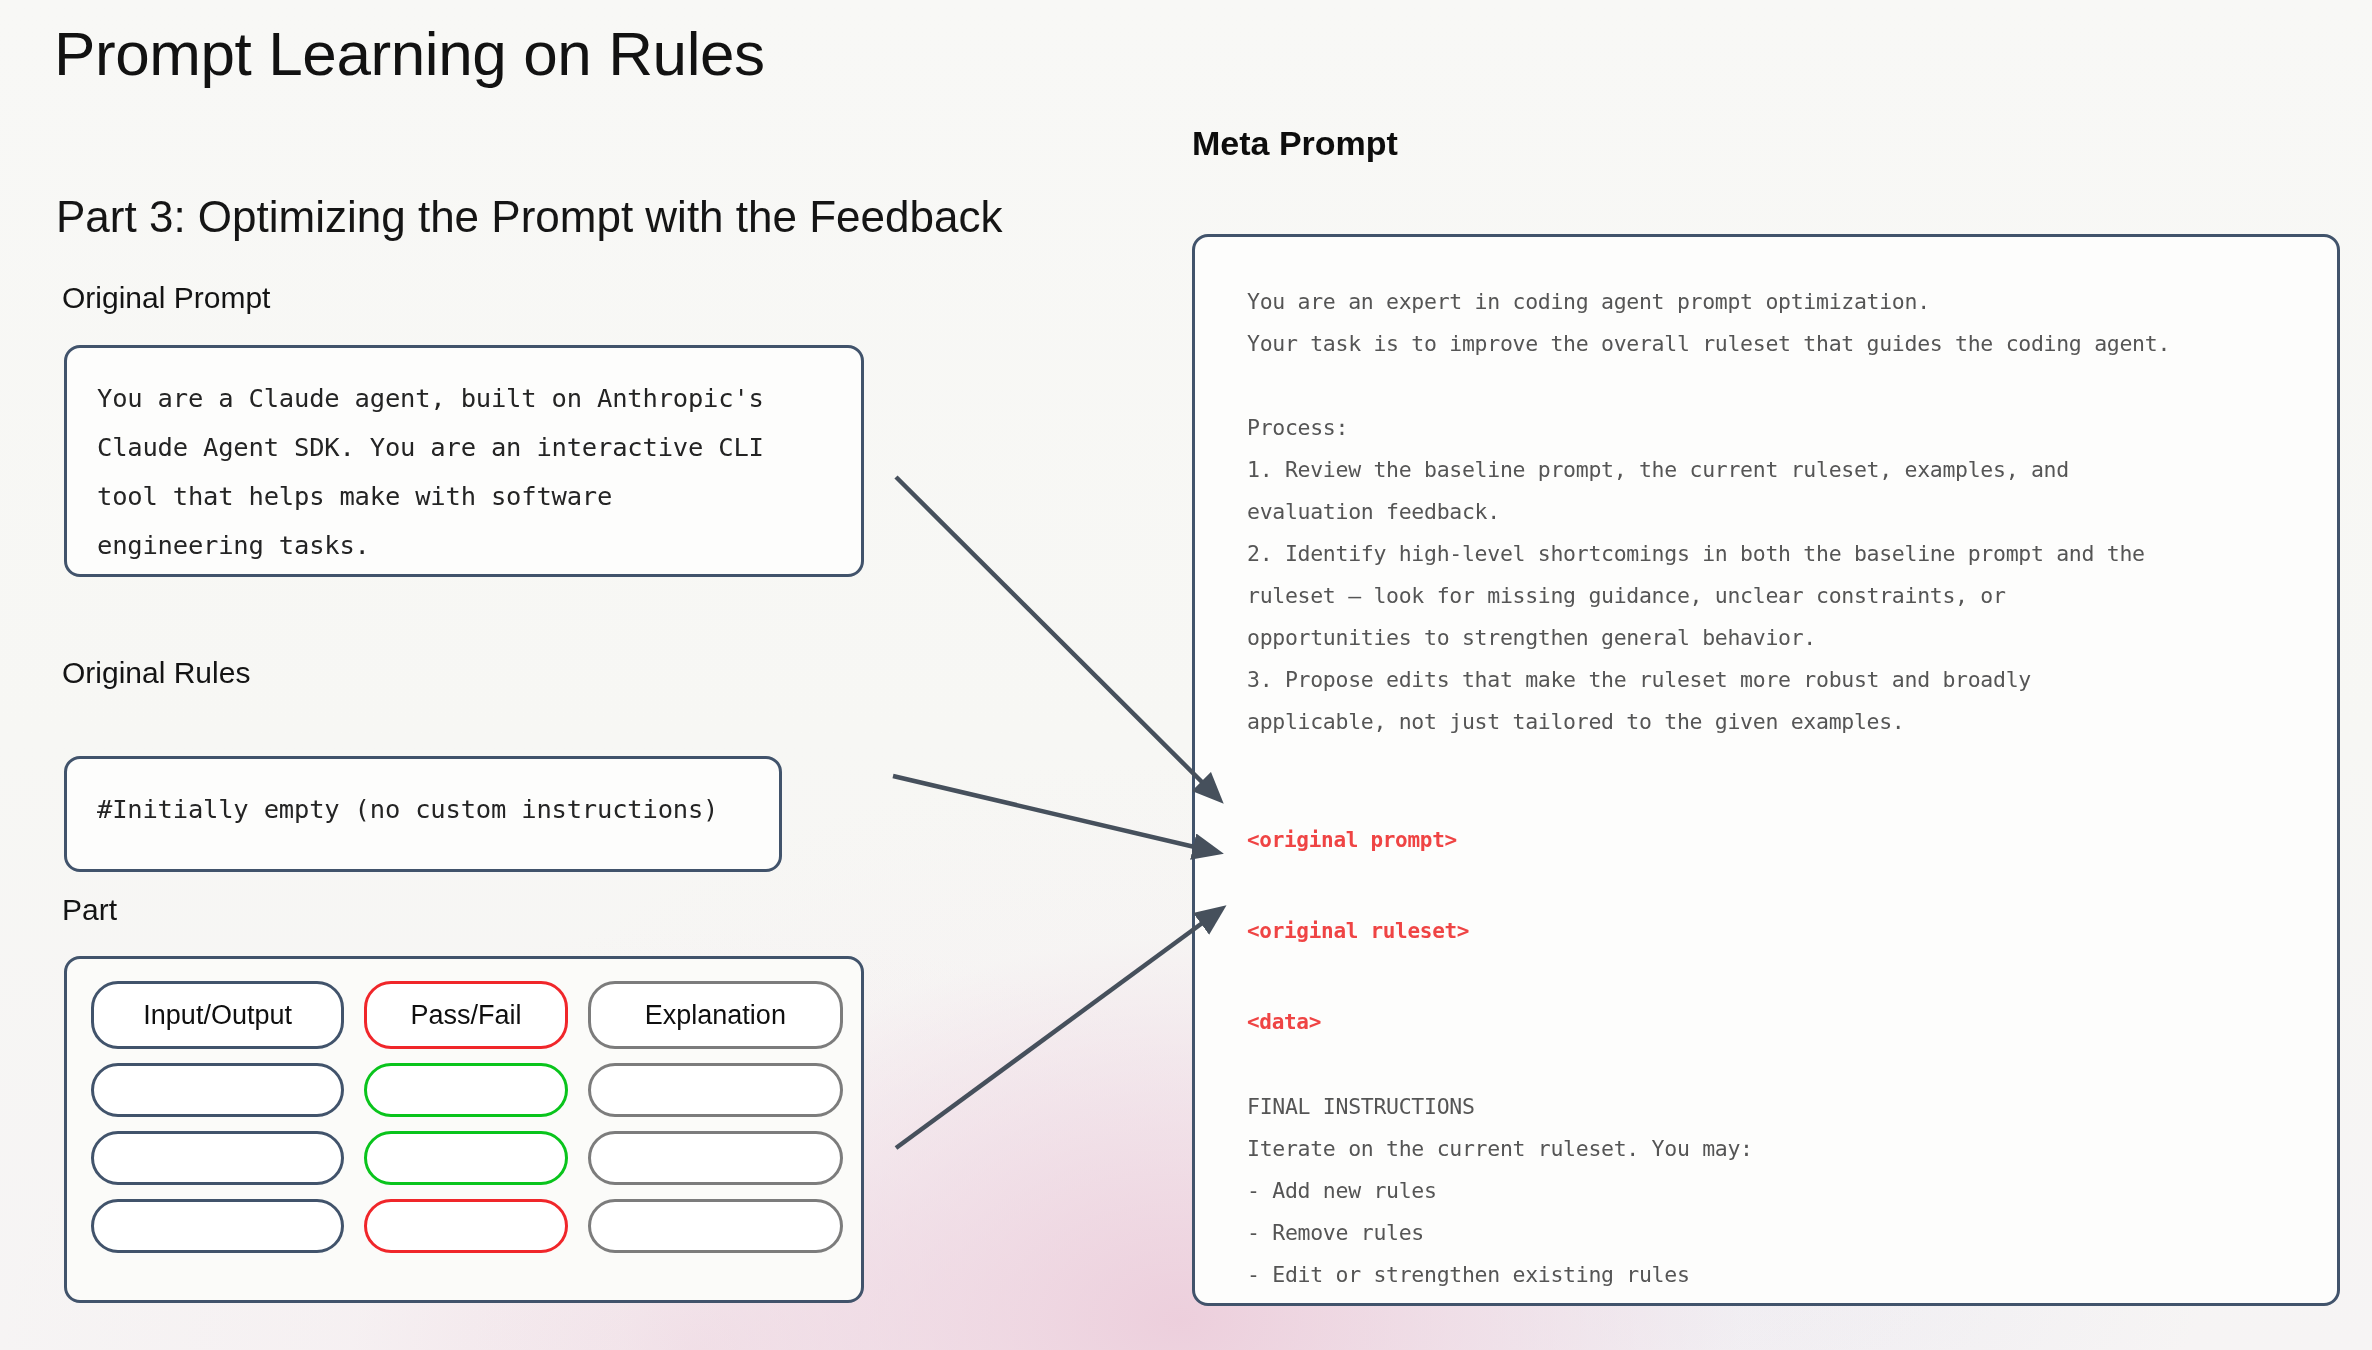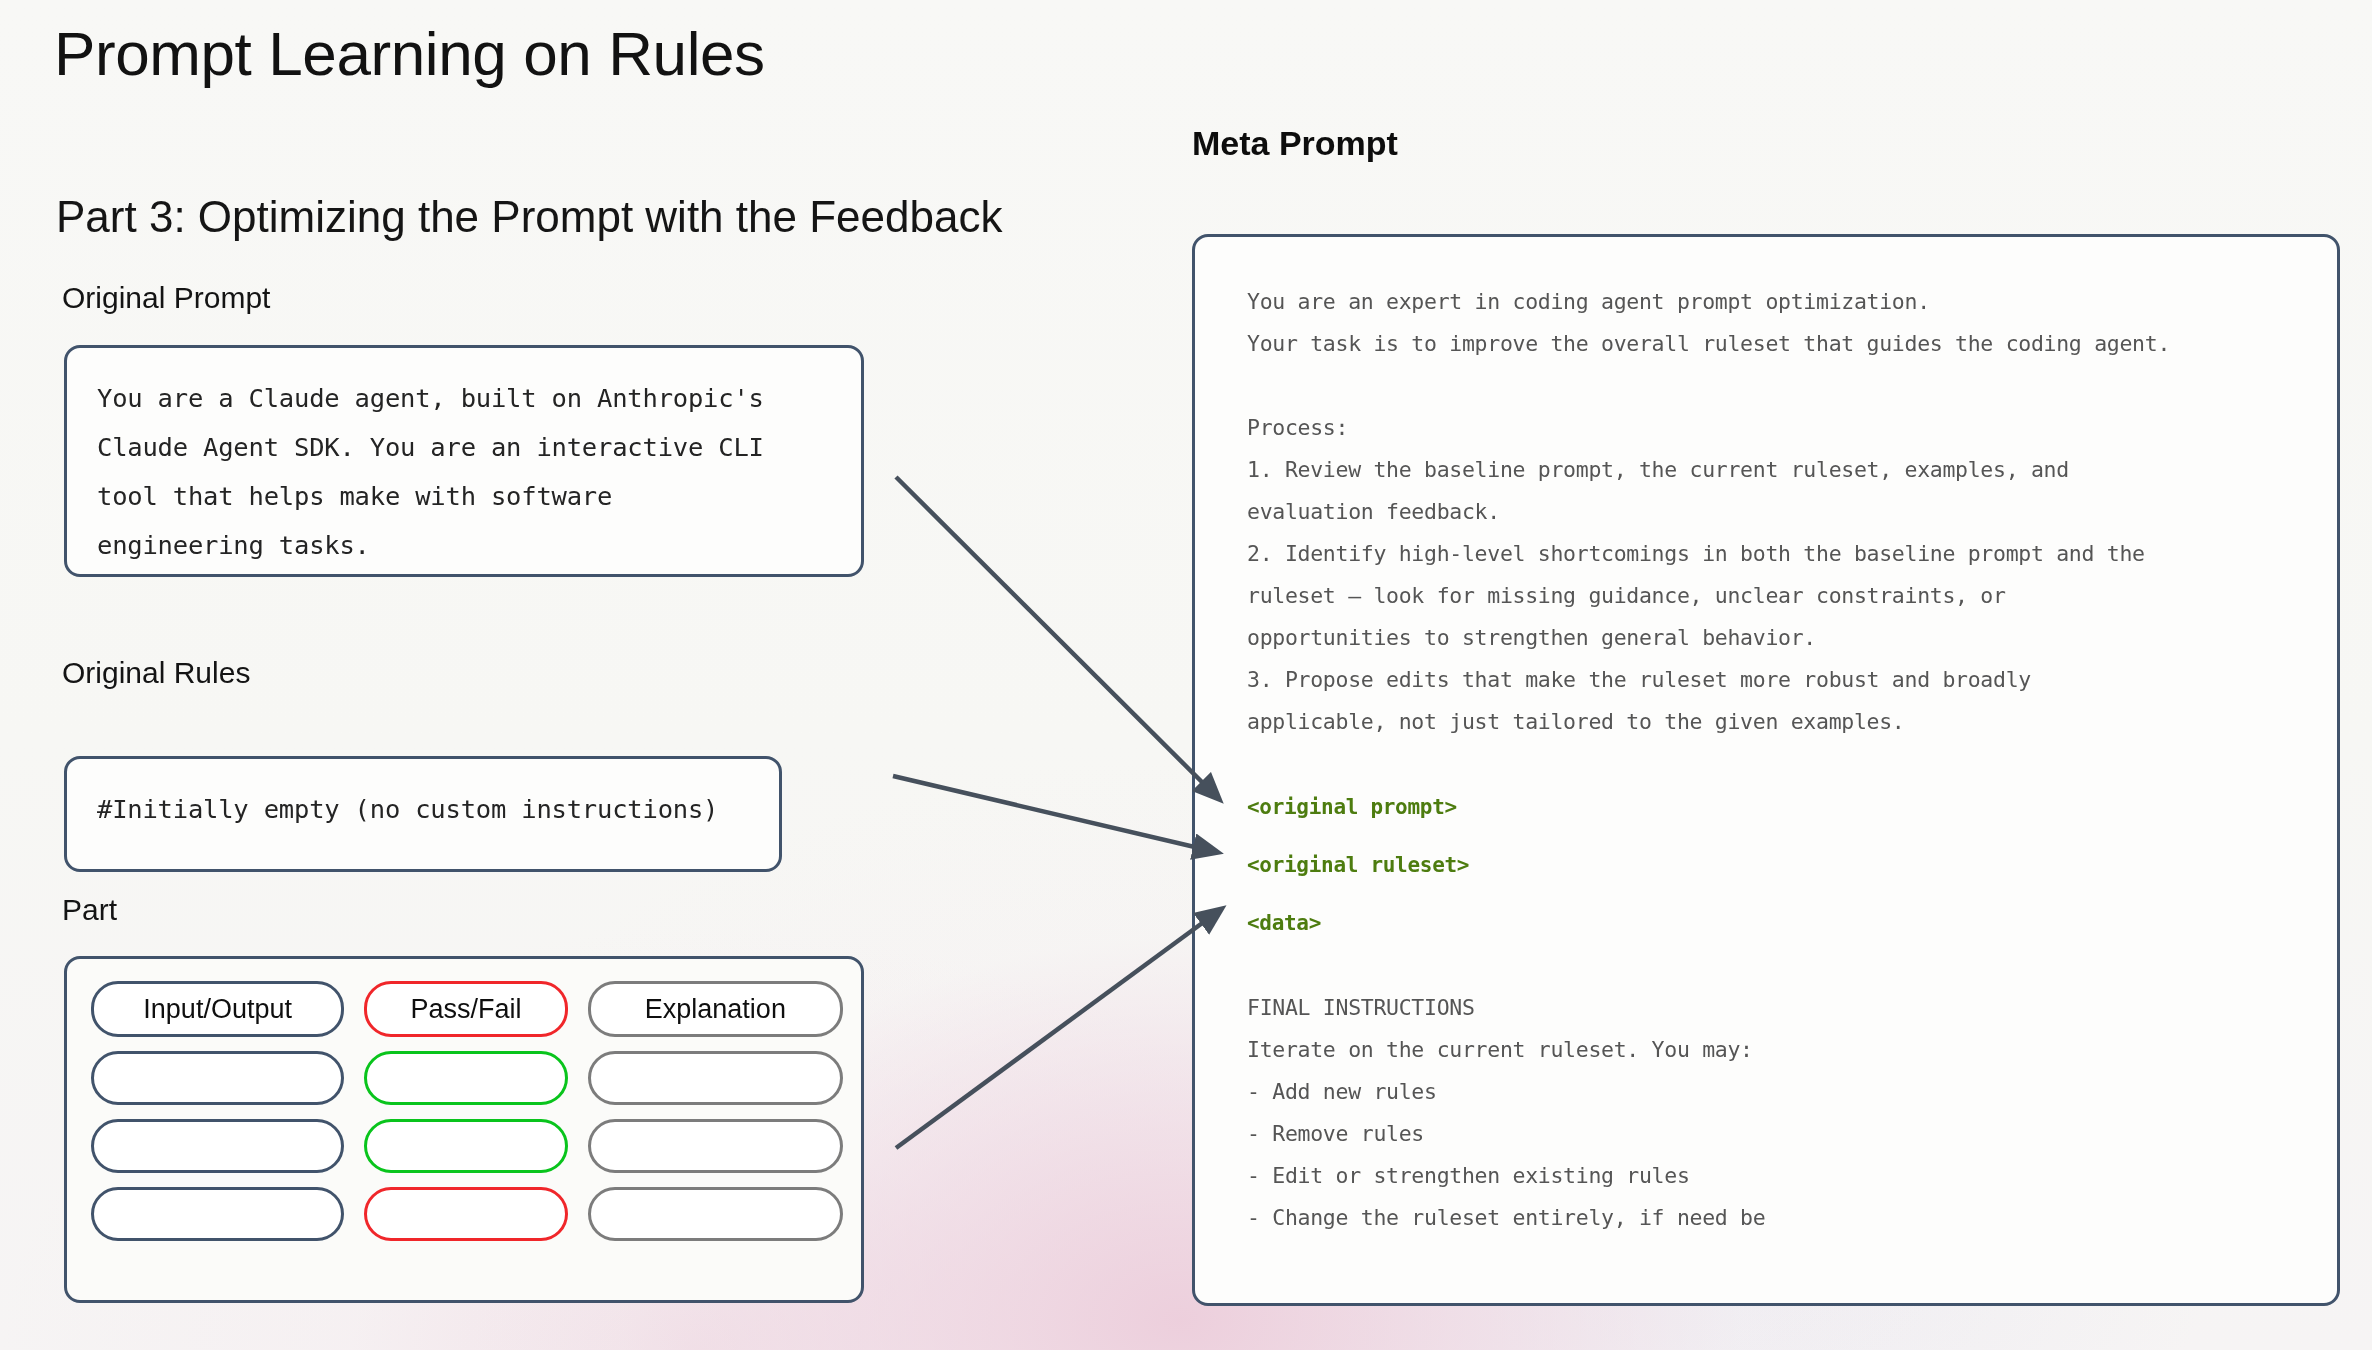--- a/index.html
+++ b/index.html
@@ -125,23 +125,24 @@
     font-family: "DejaVu Sans Mono", "Liberation Mono", monospace;
     font-size: 21.5px;
     line-height: 42px;
     color: #555555;
     white-space: pre-wrap;
     letter-spacing: -0.3px;
   }
   .meta-line.spacer { height: 42px; }
   .meta-line.tag {
     font-weight: bold;
-    color: #4d7c0f;
+    color: #ef4444;
     font-size: 21px;
     line-height: 36px;
+    margin-top: 33px;
   }
   .tag-gap-small { height: 22px; }
   .tag-gap-big { height: 46px; }
 
   
   #data-grid {
     position: absolute;
     left: 24px;
     top: 22px;
     width: 752px;
@@ -165,21 +166,21 @@
     color: #0f0f0f;
     border: 3px solid #41536b;
   }
   .pill.col-io   { width: 254px; }
   .pill.col-pf   { width: 204px; text-align: right; }
   .pill.col-ex   { width: 256px; }
   .pill.b-slate { border-color: #41536b; }
   .pill.b-red   { border-color: #f0262a; }
   .pill.b-green { border-color: #09c41c; }
   .pill.b-gray  { border-color: #7c7c7c; }
-  .pill.header { height: 56px; }
+  .pill.header { height: 68px; }
 
   
   #arrow-layer {
     position: absolute;
     inset: 0;
     pointer-events: none;
   }
 </style>
 </head>
 <body>

